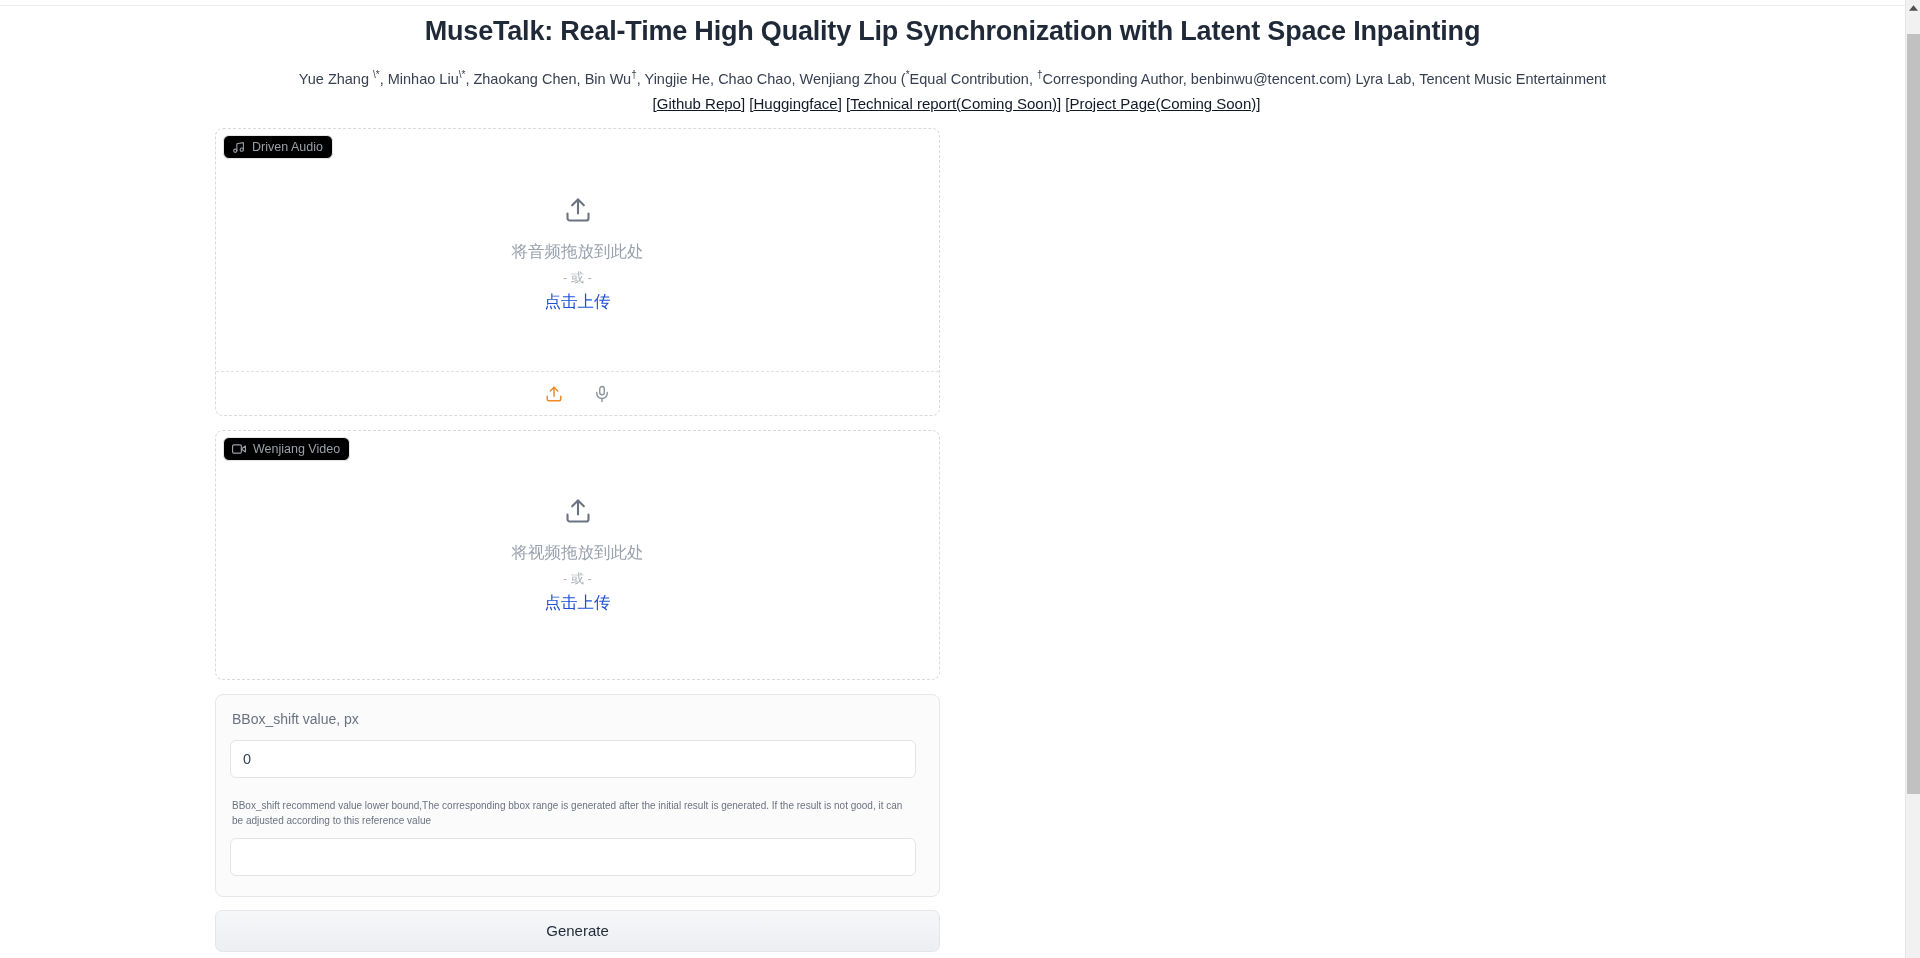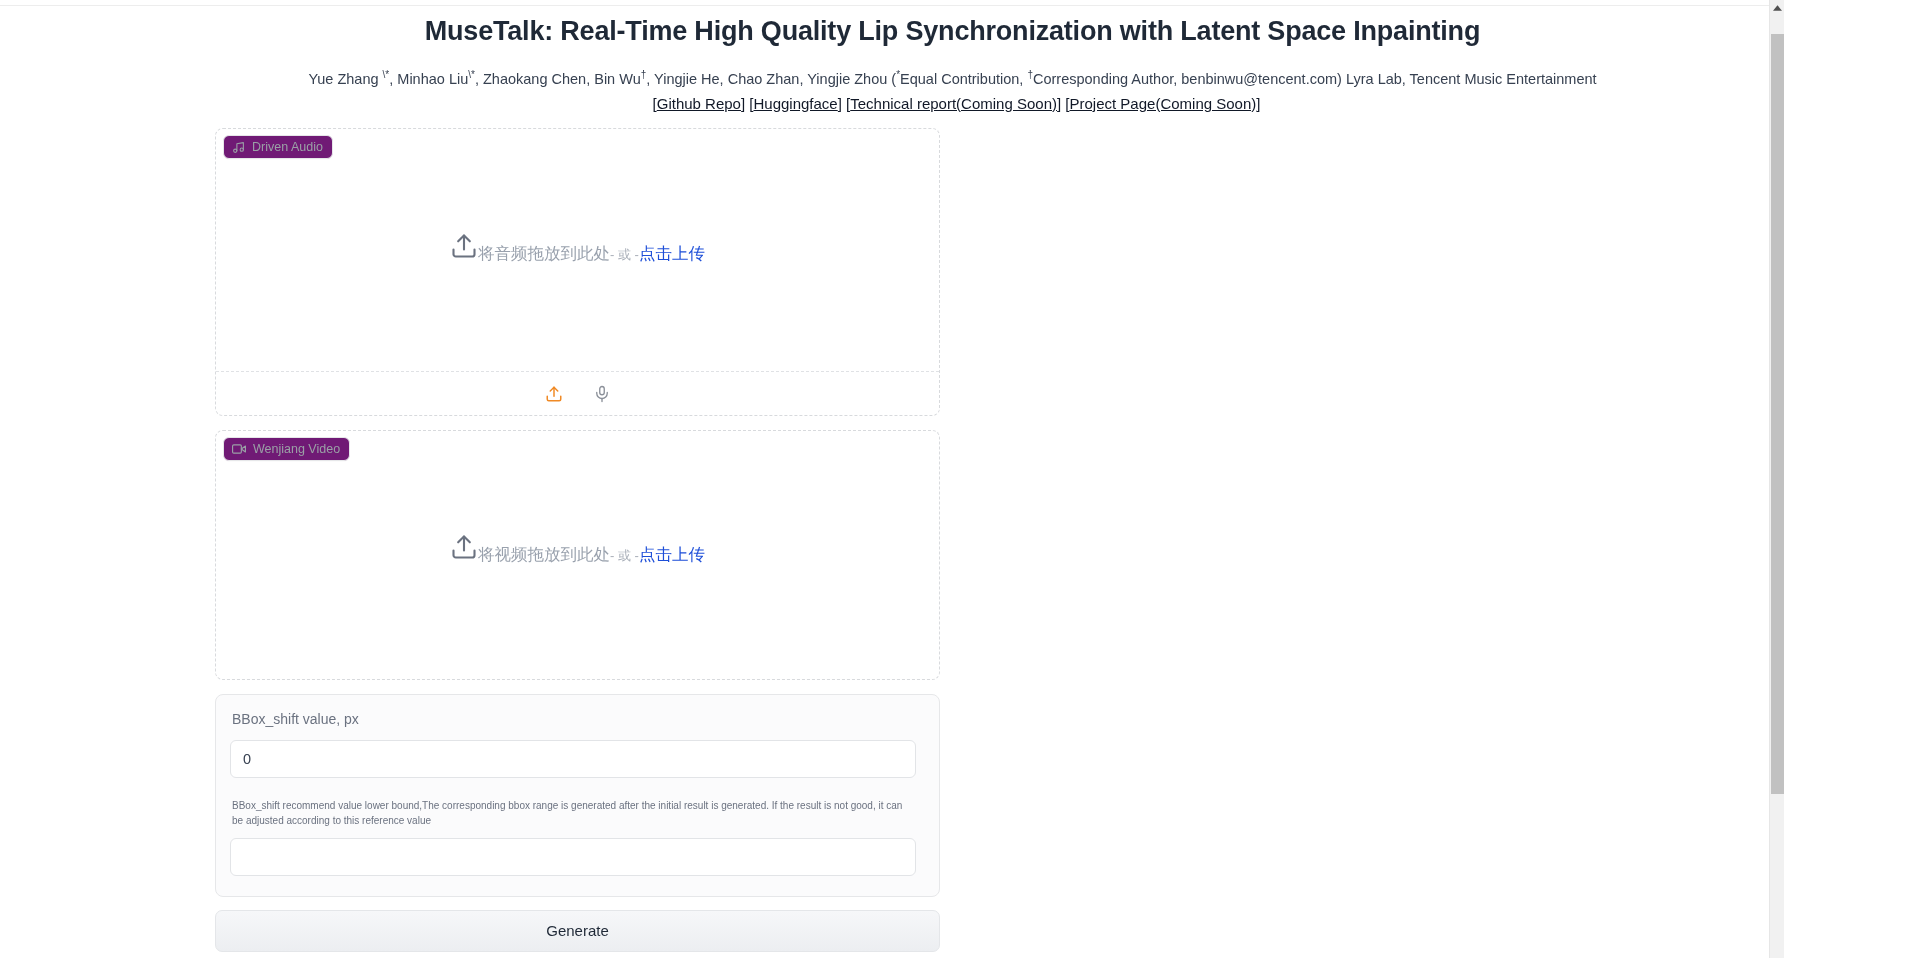--- a/index.html
+++ b/index.html
@@ -5,21 +5,21 @@
   * { box-sizing: border-box; }
   html, body {
     margin: 0; padding: 0;
     width: 1920px; height: 958px;
     background: #ffffff;
     font-family: "Liberation Sans", sans-serif;
     overflow: hidden;
   }
   .page {
     position: relative;
-    width: 1784px; height: 958px;
+    width: 1920px; height: 958px;
     background: #ffffff;
     overflow: hidden;
   }
   .content {
     width: 1905px;
     padding-top: 6px;
   }
 
   
   .title {
@@ -69,34 +69,34 @@
     border: 1px dashed #d8dadd;
     border-radius: 8px;
     background: #ffffff;
   }
   .block-label {
     position: absolute;
     top: 6px; left: 7px;
     display: inline-flex;
     align-items: center;
     gap: 7px;
-    background: #701a75;
+    background: #000000;
     border: 1px solid #e6e7e9;
     border-radius: 6px;
     padding: 4px 9px 4px 8px;
     font-size: 12.5px;
     color: #9aa0a6;
     z-index: 3;
     box-shadow: 0 1px 1px rgba(0,0,0,0.02);
   }
   .block-label svg { display: block; }
 
   .dropzone {
     display: flex;
-    flex-direction: row;
+    flex-direction: column;
     align-items: center;
     justify-content: center;
     text-align: center;
     color: #9aa2ae;
     user-select: none;
   }
   .dropzone .up-icon { margin-bottom: 12px; }
   .dz-line1 { font-size: 16.5px; color: #99a1ad; line-height: 1.45; }
   .dz-or { font-size: 13px; color: #aab0ba; margin: 5px 0 4px 0; }
   .dz-line2 { font-size: 16.5px; color: #1d4ed8; }
@@ -228,21 +228,21 @@
 
 <div class="page">
 
   <div class="top-rule"></div>
 
   <div class="content">
 
     <h1 class="title">MuseTalk: Real-Time High Quality Lip Synchronization with Latent Space Inpainting</h1>
 
     <div class="authors">
-      <span>Yue Zhang </span><sup>\*</sup><span>, Minhao Liu</span><sup>\*</sup><span>, Zhaokang Chen, Bin Wu</span><sup>†</sup><span>, Yingjie He, Chao Zhan, Yingjie Zhou (</span><sup>*</sup><span>Equal Contribution, </span><sup>†</sup><span>Corresponding Author, benbinwu@tencent.com) Lyra Lab, Tencent Music Entertainment</span>
+      <span>Yue Zhang </span><sup>\*</sup><span>, Minhao Liu</span><sup>\*</sup><span>, Zhaokang Chen, Bin Wu</span><sup>†</sup><span>, Yingjie He, Chao Chao, Wenjiang Zhou (</span><sup>*</sup><span>Equal Contribution, </span><sup>†</sup><span>Corresponding Author, benbinwu@tencent.com) Lyra Lab, Tencent Music Entertainment</span>
     </div>
 
     <div class="links">
       <span>[</span><a href="#">Github Repo</a><span>] </span><span>[</span><a href="#">Huggingface</a><span>] </span><span>[</span><a href="#">Technical report(Coming Soon)</a><span>] </span><span>[</span><a href="#">Project Page(Coming Soon)</a><span>]</span>
     </div>
 
     <div class="columns">
 
       <div class="col-left">
 

